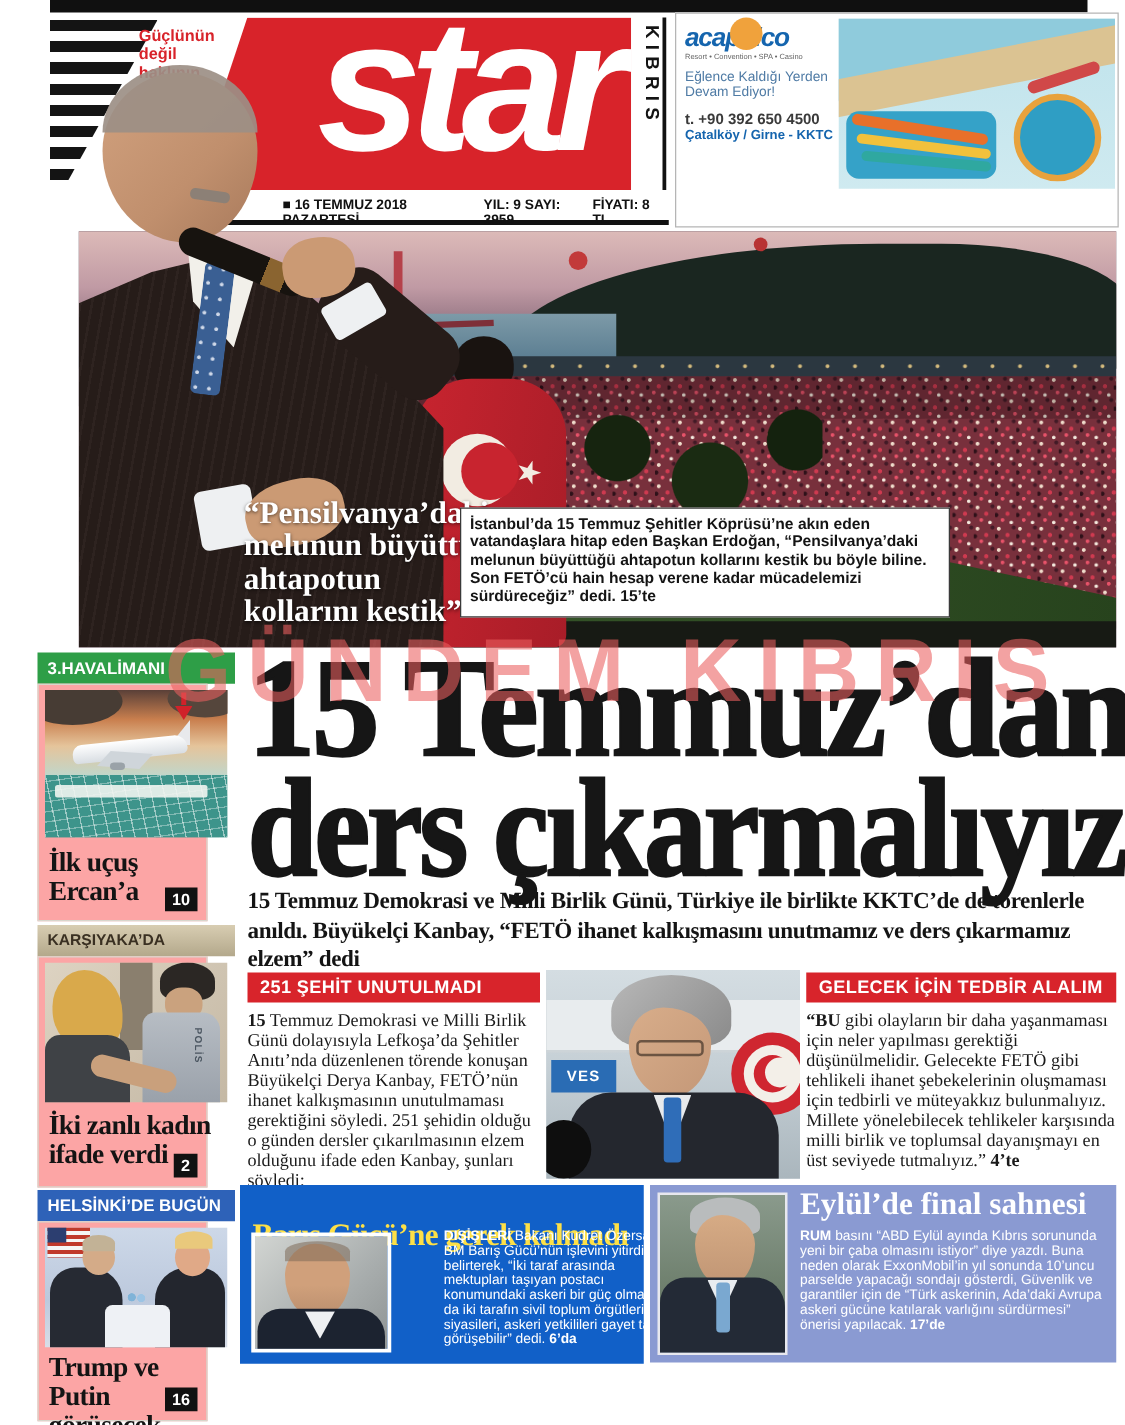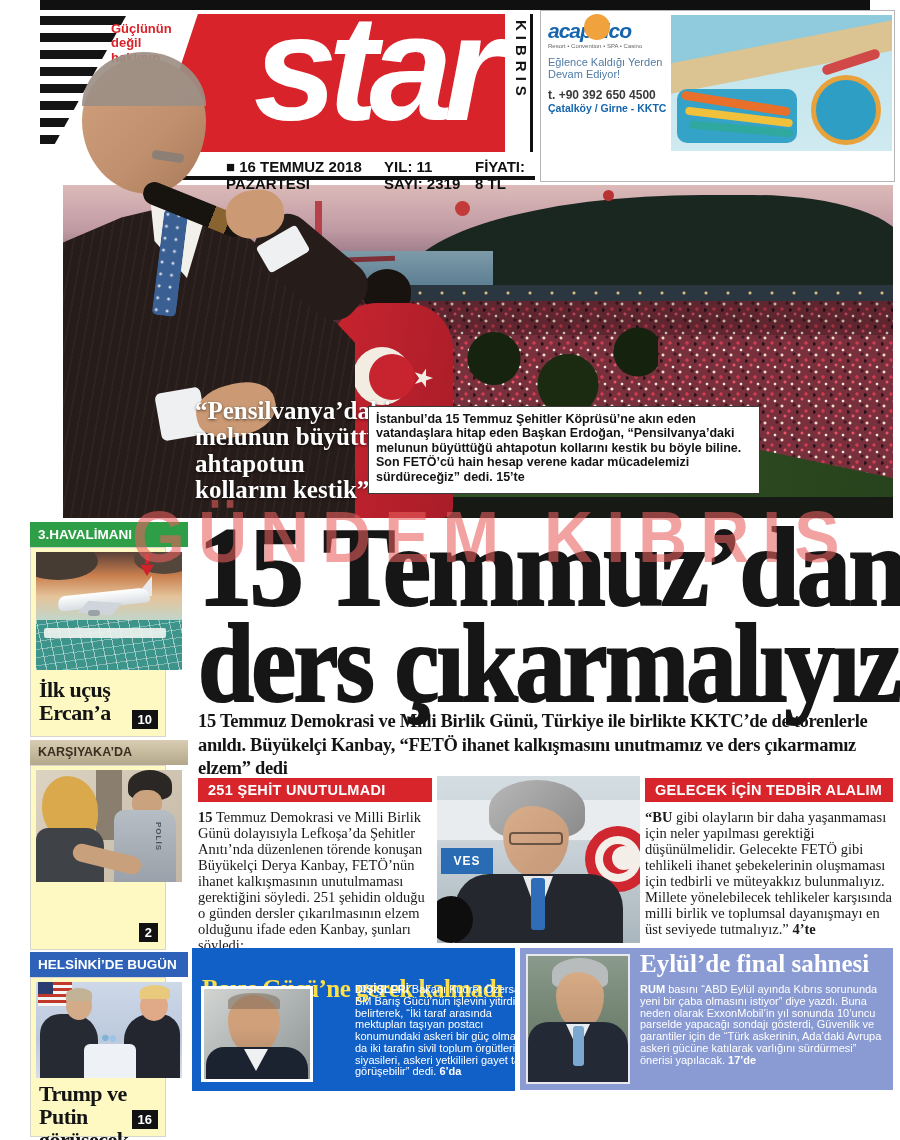--- a/index.html
+++ b/index.html
@@ -17,21 +17,21 @@
     clip-path:polygon(0 0,100% 0,12% 100%,0 100%);}
   #slogan{left:111px;top:22px;width:80px;color:#d8232a;font-weight:bold;font-size:13px;line-height:1.1;z-index:2;}
   #redbox{left:152px;top:14px;width:353px;height:138px;background:#d8232a;overflow:hidden;z-index:1;
     clip-path:polygon(13% 0,100% 0,100% 100%,0 100%);}
   #star{position:absolute;right:12px;top:-28px;font-size:150px;font-weight:bold;font-style:italic;
     color:#fff;letter-spacing:-9px;line-height:1.1;}
   #kibris{left:506px;top:14px;width:27px;height:138px;border-right:3px solid #111;
     writing-mode:vertical-rl;font-weight:bold;font-size:15px;letter-spacing:5px;color:#131313;
     padding-top:6px;text-align:left;z-index:2;}
   #dateline{left:226px;top:158px;width:309px;display:flex;justify-content:space-between;
-    font-size:15px;font-weight:bold;color:#111;z-index:3;}
+    font-size:11px;font-weight:bold;color:#111;z-index:3;}
   #mastrule{left:140px;top:176px;width:395px;height:4px;background:#111;}
 
   
   #ad{left:540px;top:10px;width:355px;height:172px;border:1px solid #b5b5b5;background:#fff;}
   #ad-left{left:7px;top:8px;width:120px;}
   #ad-sun{left:36px;top:-5px;width:26px;height:26px;background:#f0a23c;border-radius:50%;}
   #ad-logo{position:relative;color:#1565ae;font-weight:bold;font-style:italic;font-size:21px;letter-spacing:-1px;}
   #ad-logo-sub{font-size:6px;color:#666;}
   #ad-headline{margin-top:7px;font-size:11px;line-height:1.12;color:#4f7ba5;}
   #ad-phone{margin-top:7px;font-size:12px;font-weight:bold;color:#3a3a3a;}
@@ -119,21 +119,21 @@
     padding:5px 7px;font-size:12.5px;line-height:1.15;font-weight:bold;color:#141414;}
 
   #watermark{left:132px;top:496px;z-index:5;font-size:68px;font-weight:bold;letter-spacing:13px;
     color:rgba(234,95,95,.58);white-space:nowrap;transform:scaleY(1.05);transform-origin:left top;}
 
   
   .side-tag{left:30px;width:158px;height:25px;color:#fff;font-weight:bold;font-size:13.5px;line-height:25px;padding-left:8px;z-index:2;}
   #s1-tag{top:522px;background:#2e9e47;}
   #s2-tag{top:740px;background:linear-gradient(180deg,#d8cdb2,#b3a88b);color:#3a3022;font-size:12.5px;}
   #s3-tag{top:952px;background:#2e62b8;}
-  .side-box{left:30px;width:136px;background:#fef9c3;border:1px solid #d8d6cc;z-index:2;}
+  .side-box{left:30px;width:136px;background:#fca5a5;border:1px solid #d8d6cc;z-index:2;}
   #s1-box{top:547px;height:190px;}
   #s2-box{top:765px;height:185px;}
   #s3-box{top:977px;height:160px;}
   .side-photo{left:5px;top:4px;width:146px;overflow:hidden;}
   #sp1{height:118px;} #sp2{height:112px;} #sp3{height:96px;}
   .side-head{left:8px;font-family:"Liberation Serif","DejaVu Serif",serif;font-weight:bold;font-size:22px;
     line-height:1.05;color:#141414;letter-spacing:-.5px;width:140px;}
   #s1-head{top:130px;} #s2-head{top:122px;} #s3-head{top:104px;}
   .side-page{right:7px;bottom:7px;background:#111;color:#fff;font-weight:bold;font-size:13px;padding:2px 6px;}
 
@@ -250,21 +250,21 @@
   <div id="topbar"></div>
 
   <div id="stripes"></div>
   <div id="slogan">Güçlünün değil haklının yanında</div>
   <div id="redbox">
     <span id="star">star</span>
   </div>
   <div id="kibris">KIBRIS</div>
   <div id="dateline">
     <span>■ 16 TEMMUZ 2018 PAZARTESİ</span>
-    <span>YIL: 11 SAYI: 2319</span>
+    <span>YIL: 9 SAYI: 3959</span>
     <span>FİYATI: 8 TL</span>
   </div>
   <div id="mastrule"></div>
 
   <div id="ad">
     <div id="ad-left">
       <div class="flow" id="ad-logo">
         <div id="ad-sun"></div>
         <span>acapulco</span>
       </div>
@@ -359,20 +359,21 @@
       <div class="sp2-bg"></div>
       <div class="sp2-door"></div>
       <div class="sp2-hair"></div>
       <div class="sp2-body"></div>
       <div class="sp2-hair2"></div>
       <div class="sp2-face"></div>
       <div class="sp2-vest"></div>
       <div class="sp2-label">POLİS</div>
       <div class="sp2-arms"></div>
     </div>
+    <div id="s2-head" class="side-head">İki zanlı kadın ifade verdi</div>
     <div class="side-page">2</div>
   </div>
 
   <div id="s3-tag" class="side-tag">HELSİNKİ’DE BUGÜN</div>
   <div id="s3-box" class="side-box">
     <div id="sp3" class="side-photo">
       <div class="sp3-bg"></div>
       <div class="sp3-flag"></div>
       <div class="sp3-canton"></div>
       <div class="sp3-p-body"></div>

